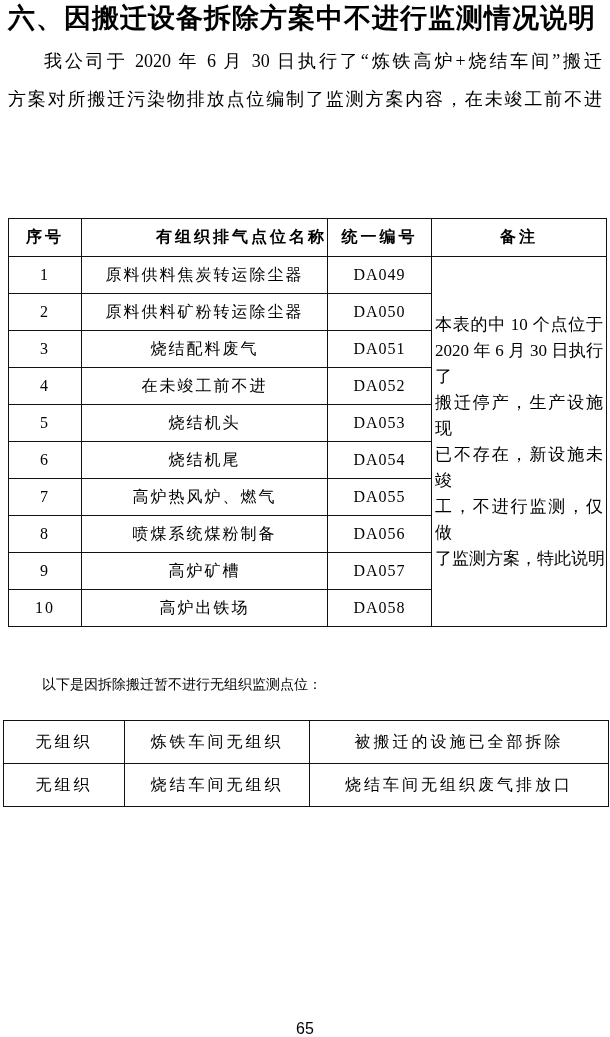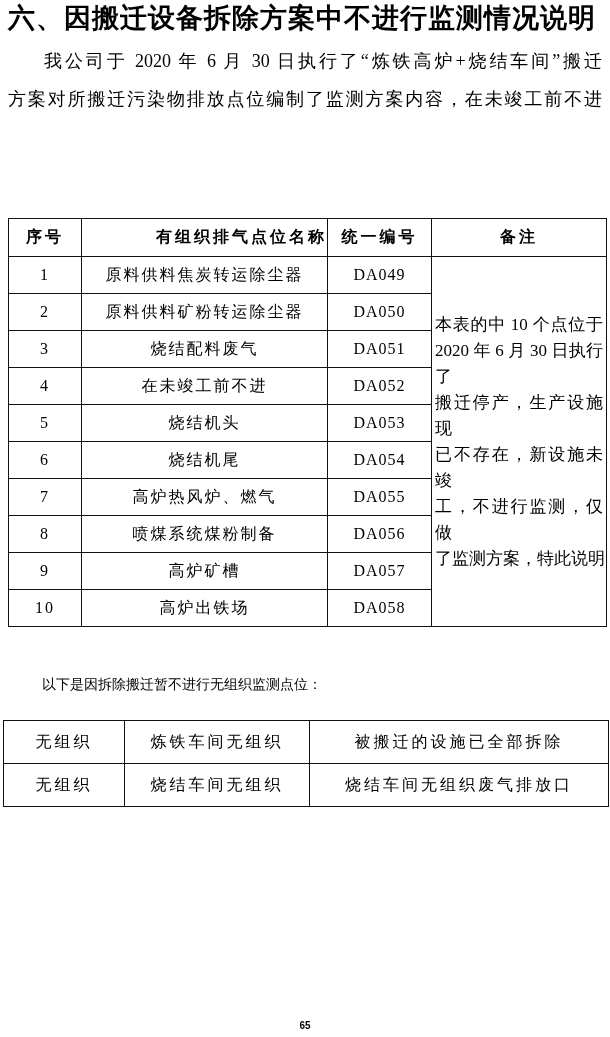--- a/index.html
+++ b/index.html
@@ -114,22 +114,22 @@
   .t2 .c-b { width: 184px; }
   .t2 .c-c { width: 298px; }
 
   
   .footer {
     position: absolute;
     top: 1020px; left: 0;
     width: 610px;
     text-align: center;
     font-family: "Liberation Sans", sans-serif;
-    font-size: 10px;
-    font-weight: bold;
+    font-size: 16px;
+    font-weight: normal;
   }
 </style>
 </head>
 <body>
 
 <div class="page">
 
   <h1 class="doc-title">六、因搬迁设备拆除方案中不进行监测情况说明</h1>
 
   <div class="paragraph">

